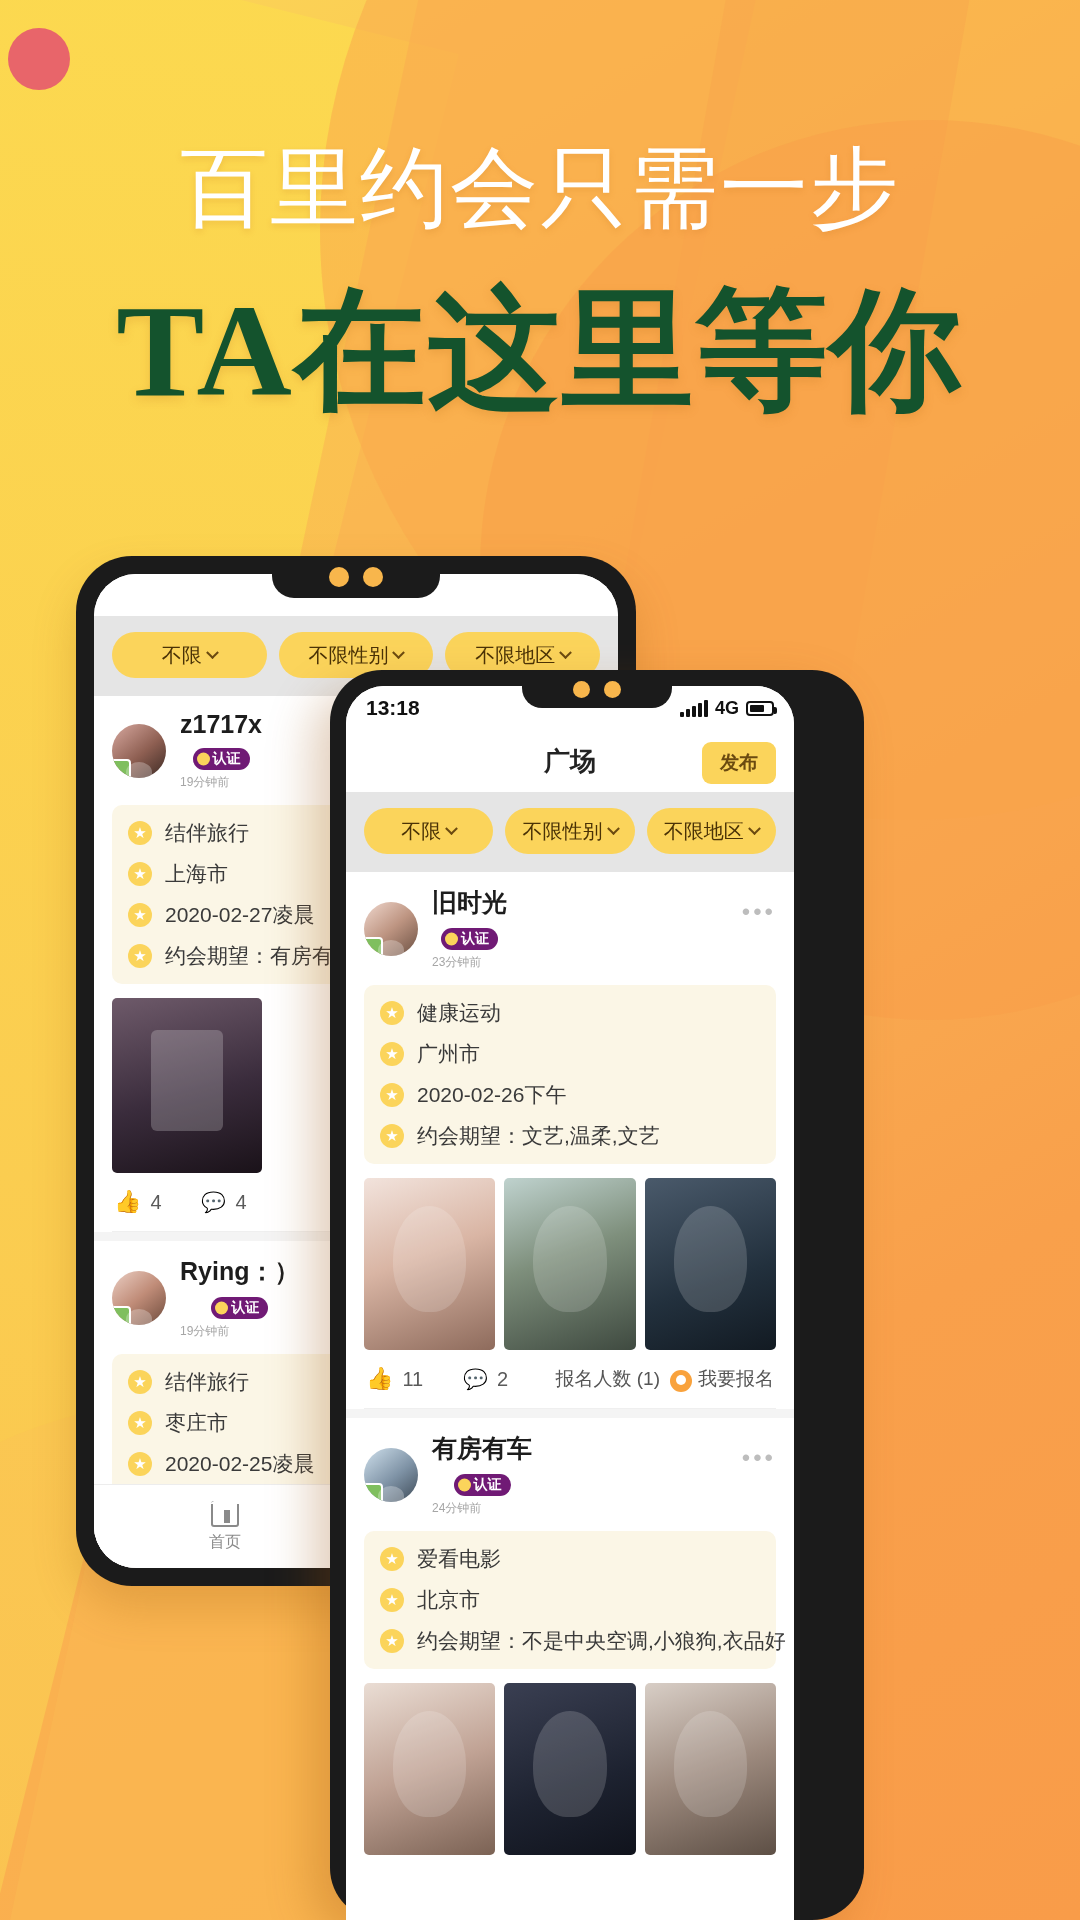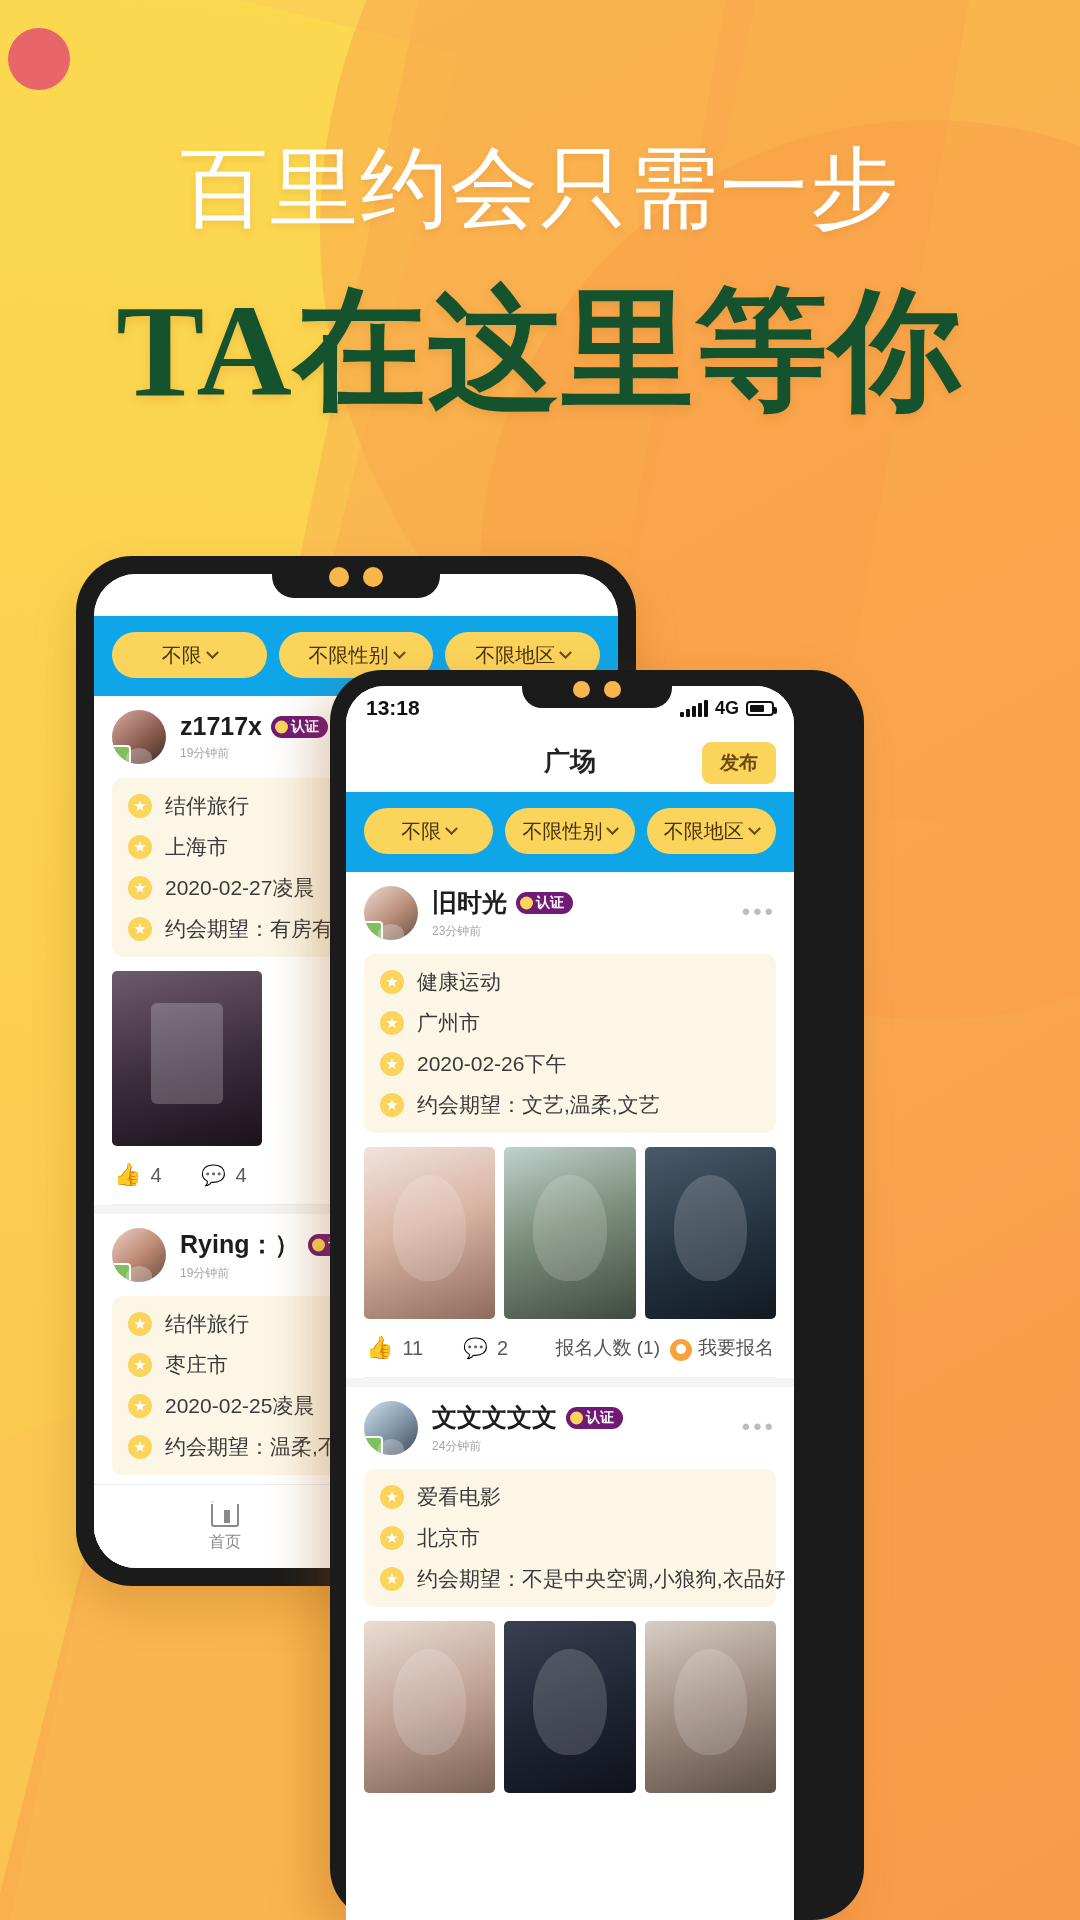--- a/index.html
+++ b/index.html
@@ -132,22 +132,22 @@
     justify-content:center; position:relative;
   }
   .navbar .title { font-size:26px; font-weight:bold; color:#222; }
   .publish-btn {
     position:absolute; right:18px; top:12px;
     background:#FBD45B; color:#6B4A10; font-size:19px; font-weight:bold;
     padding:8px 18px; border-radius:9px;
   }
 
   .filters {
-    display:flex; justify-content:space-between; gap:12px;
-    padding:16px 18px 18px; background:#0ea5e9;
+    display:flex; justify-content:flex-end; gap:12px;
+    padding:16px 18px 18px; background:#e5e5e5;
   }
   .chip {
     flex:1; background:#FBD45B; border-radius:24px;
     height:46px; display:flex; align-items:center; justify-content:center;
     gap:6px; font-size:20px; color:#4A3206; font-weight:500;
   }
   .chev {
     width:9px; height:9px; border-right:2px solid #6B4A10;
     border-bottom:2px solid #6B4A10; transform:rotate(45deg) translate(-2px,-2px);
   }
@@ -167,21 +167,21 @@
   .avatar::after {
     content:""; position:absolute; left:50%; bottom:-4px;
     transform:translateX(-50%); width:26px; height:20px; border-radius:50% 50% 0 0;
     background:rgba(255,255,255,.28);
   }
   .mini-badge{
     position:absolute; left:-3px; bottom:-3px; width:22px; height:22px;
     border-radius:4px; background:#7FBF5E; border:2px solid #fff;
   }
   .post-meta { display:flex; flex-direction:column; gap:4px; }
-  .name-row { display:flex; align-items:center; gap:9px; }
+  .name-row { display:flex; align-items:center; gap:9px;flex-direction:column; }
   .uname { font-size:25px; font-weight:bold; color:#1D1D1D; }
   .verify {
     background:#701a75; color:#fff; font-size:14px; font-weight:bold;
     border-radius:11px; padding:2px 9px 2px 20px; position:relative;font-family:Liberation Serif, serif;
   }
   .verify::before{
     content:""; position:absolute; left:4px; top:50%;
     transform:translateY(-50%); width:13px; height:13px;
     border-radius:50%; background:#FBD45B;
   }
@@ -536,21 +536,21 @@
 
         <div class="divider"></div>
 
         <div class="post">
           <div class="post-head">
             <div class="avatar av-3">
               <span class="mini-badge"></span>
             </div>
             <div class="post-meta">
               <div class="name-row">
-                <span class="uname">文文文文文</span>
+                <span class="uname">有房有车</span>
                 <span class="verify">认证</span>
               </div>
               <span class="ptime">24分钟前</span>
             </div>
             <span class="dots">•••</span>
           </div>
           <div class="info-box">
             <div class="info-row">
               <span class="star"></span>
               <span class="info-txt">爱看电影</span>

